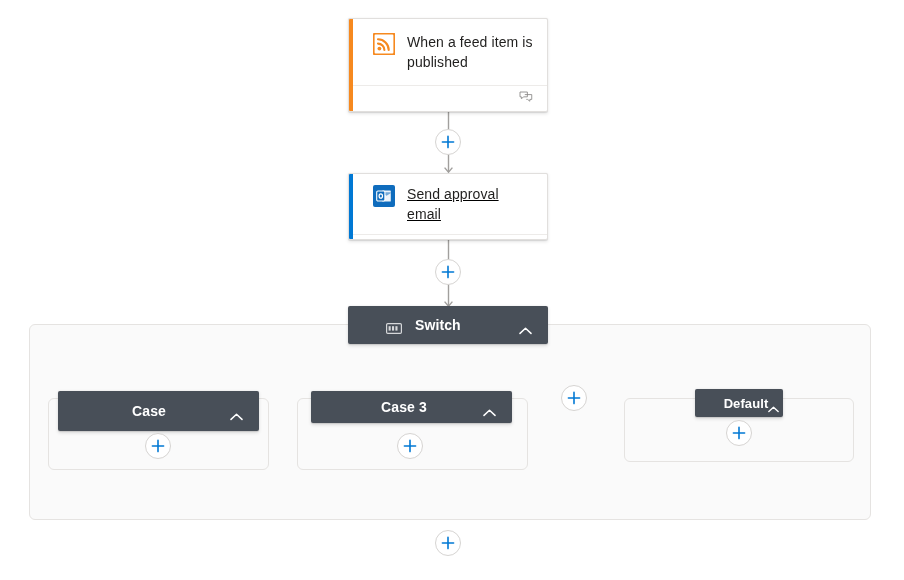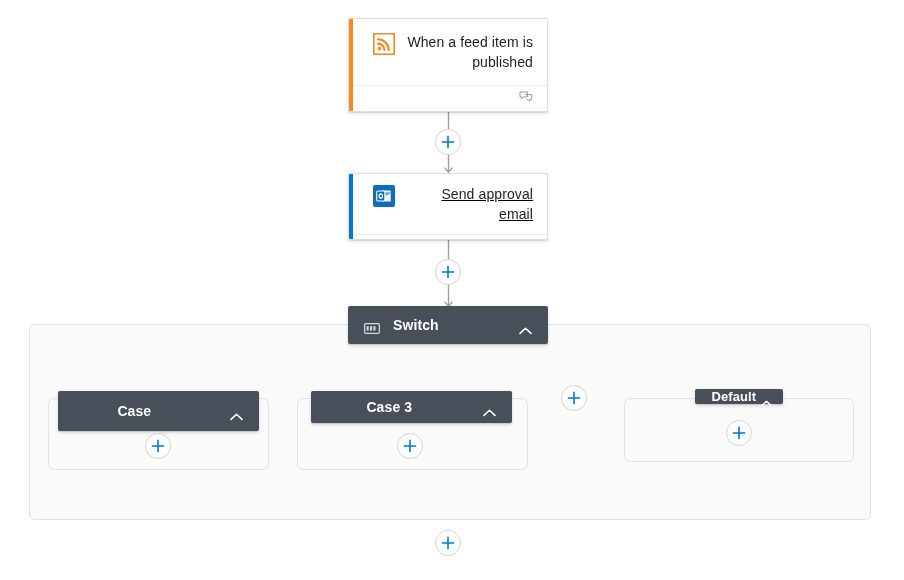--- a/index.html
+++ b/index.html
@@ -24,21 +24,20 @@
   }
 
   
   .card {
     position: absolute;
     background: #ffffff;
     border: 1px solid #e1dfdd;
     border-radius: 2px;
     box-shadow: 0 1.6px 3.6px rgba(0,0,0,.10), 0 .3px .9px rgba(0,0,0,.09);
     overflow: hidden;
-    text-align: right;
   }
   .card .accent {
     position: absolute;
     left: 0; top: 0; bottom: 0;
     width: 4px;
   }
   .card .card-head {
     display: flex;
     align-items: flex-start;
     padding: 13px 14px 13px 24px;
@@ -71,20 +70,21 @@
   
   .scope-head {
     position: absolute;
     background: #484f58;
     color: #ffffff;
     border-radius: 2px;
     display: flex;
     align-items: center;
     box-shadow: 0 1.6px 3.6px rgba(0,0,0,.13), 0 .3px .9px rgba(0,0,0,.10);
     z-index: 5;
+    padding-left: 22px;
   }
   .scope-head .sw-icon {
     width: 16px; height: 11px;
     margin-left: 16px;
     flex: 0 0 16px;
   }
   .scope-head .scope-title {
     font-size: 14px;
     font-weight: 700;
     color: #ffffff;
@@ -252,21 +252,21 @@
     </svg>
   </div>
 
   <div class="plus-btn" style="left:561px; top:385px;">
     <svg width="14" height="14" viewBox="0 0 14 14">
       <path d="M7 1.4v11.2M1.4 7h11.2" stroke="#0078d4" stroke-width="1.6" stroke-linecap="round"></path>
     </svg>
   </div>
 
   <div class="scope-box inner" style="left:624px; top:398px; width:230px; height:64px;"></div>
-  <div class="scope-head centered" style="left:695px; top:389px; width:88px; height:15px;">
+  <div class="scope-head centered" style="left:695px; top:389px; width:88px; height:28px;">
     <span class="scope-title" style="padding-left:14px;font-size:13px;">Default</span>
     <span class="chev" style="margin-right:9px;width:11px;">
       <svg width="11" height="7" viewBox="0 0 13 8">
         <path d="M1 6.4 L6.5 1.3 L12 6.4" fill="none" stroke="#ffffff" stroke-width="1.6" stroke-linecap="round" stroke-linejoin="round"></path>
       </svg>
     </span>
   </div>
   <div class="plus-btn" style="left:726px; top:420px;">
     <svg width="14" height="14" viewBox="0 0 14 14">
       <path d="M7 1.4v11.2M1.4 7h11.2" stroke="#0078d4" stroke-width="1.6" stroke-linecap="round"></path>

